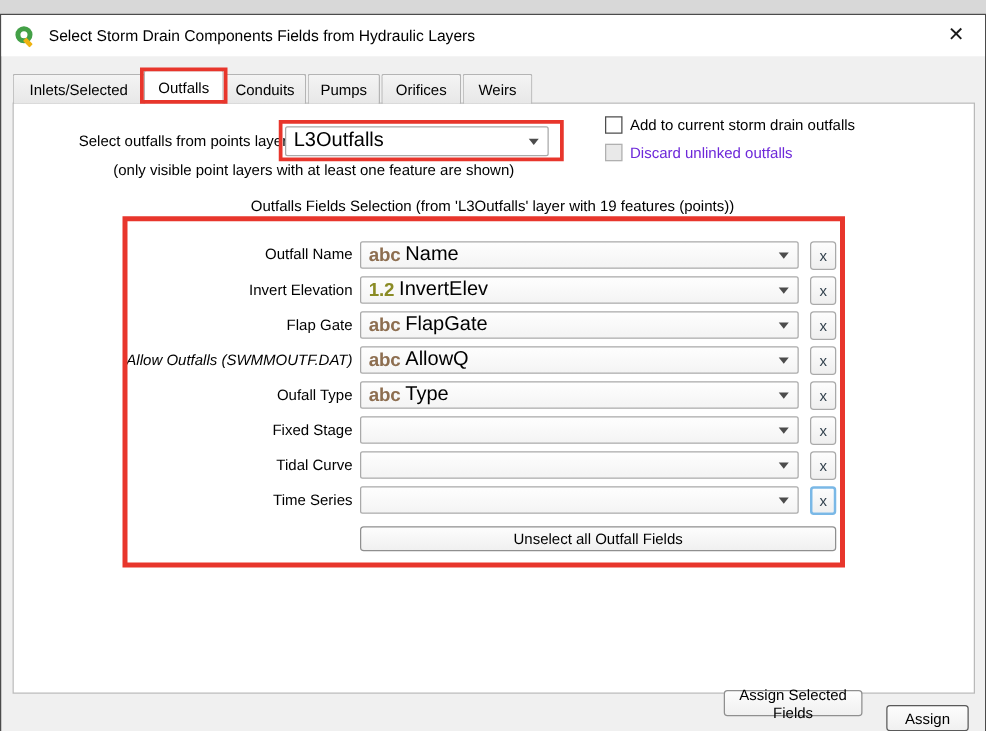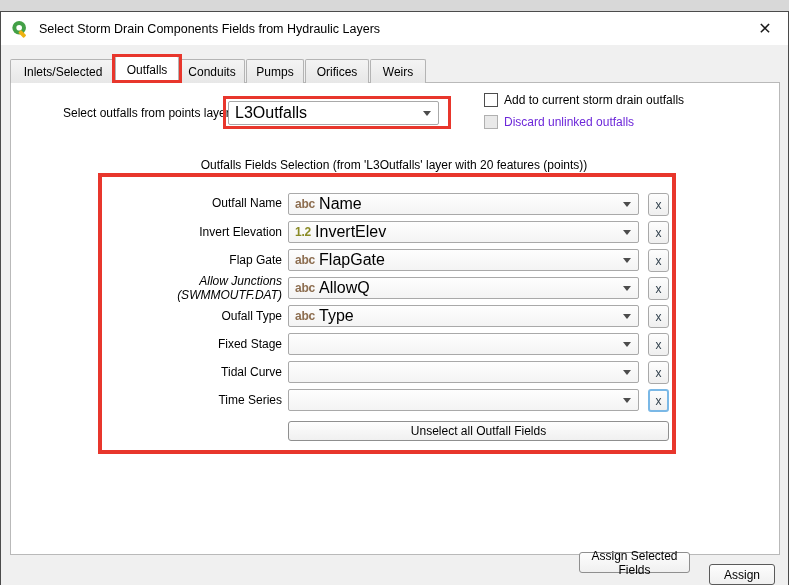--- a/index.html
+++ b/index.html
@@ -27,21 +27,21 @@
   .tab:nth-child(6){left:369px;width:56px;}
   
   .panel{position:absolute;left:9px;top:70px;width:770px;height:473px;box-sizing:border-box;background:#fff;border:1px solid #b9b9b9;z-index:1;}
   .abs{position:absolute;z-index:5;}
   .lbl{display:flex;align-items:center;}
   
   .combo{box-sizing:border-box;background:linear-gradient(#fefefe,#f4f4f4);border:1px solid #a9a9a9;border-radius:2px;
     display:flex;align-items:center;padding:0 18px 0 6px;position:relative;}
   .combo .arrow{position:absolute;right:7px;top:50%;margin-top:-2px;width:0;height:0;
     border-left:4px solid transparent;border-right:4px solid transparent;border-top:5px solid #4c4c4c;}
-  .type-icon{font-weight:bold;font-size:12px;letter-spacing:-0.2px;margin-right:4px;color:var(--icon-text);}
+  .type-icon{font-weight:bold;font-size:15px;letter-spacing:-0.2px;margin-right:4px;color:var(--icon-text);}
   .type-icon.num{color:var(--icon-num);}
   .combo .val{font-size:16px;}
   
   .frow-label{position:absolute;left:100px;width:181px;height:22px;display:flex;align-items:center;justify-content:flex-end;text-align:right;}
   .frow-label.italic{font-style:italic;}
   .frow-combo{position:absolute;left:287px;width:351px;height:22px;}
   .xbtn{position:absolute;left:647px;width:21px;height:23px;box-sizing:border-box;
     background:linear-gradient(#fdfdfd,#efefef);border:1px solid #a9a9a9;border-radius:3px;
     display:flex;align-items:center;justify-content:center;font-size:12px;color:#33424e;font-family:"Liberation Sans",sans-serif;padding:0;}
   .xbtn.focused{border:2px solid var(--focus-blue);}
@@ -81,27 +81,28 @@
       <div class="tab">Weirs</div>
     </div>
 
   <div class="panel"></div>
 
   <div class="abs lbl" style="left:62px;top:89px;height:24px;">Select outfalls from points layer</div>
   <div class="abs combo" style="left:227px;top:89px;width:211px;height:24px;background:#fff;">
     <span class="val">L3Outfalls</span>
     <i class="arrow"></i>
   </div>
+  <div class="abs" style="left:40px;top:117px;width:420px;text-align:center;">(only visible point layers with at least one feature are shown)</div>
 
   <div class="abs cbbox" style="left:483px;top:81px;"></div>
   <div class="abs lbl" style="left:503px;top:80px;height:16px;">Add to current storm drain outfalls</div>
   <div class="abs cbbox disabled" style="left:483px;top:103px;"></div>
   <div class="abs lbl cblabel disabled" style="left:503px;top:102px;height:16px;">Discard unlinked outfalls</div>
 
-  <div class="abs" style="left:110px;top:146px;width:566px;text-align:center;">Outfalls Fields Selection (from 'L3Outfalls' layer with 20 features (points))</div>
+  <div class="abs" style="left:110px;top:146px;width:566px;text-align:center;">Outfalls Fields Selection (from 'L3Outfalls' layer with 19 features (points))</div>
 
   <div id="rows">
       <div class="frow-label abs" style="top: 180px;">Outfall Name</div>
       <div class="frow-combo abs combo" style="top: 181px;">
         <span class="type-icon">abc</span>
         <span class="val">Name</span>
         <i class="arrow"></i>
       </div>
       <button class="xbtn abs" style="top: 181px;">x</button>
       <div class="frow-label abs" style="top: 209px;">Invert Elevation</div>
@@ -111,21 +112,21 @@
         <i class="arrow"></i>
       </div>
       <button class="xbtn abs" style="top: 209px;">x</button>
       <div class="frow-label abs" style="top: 237px;">Flap Gate</div>
       <div class="frow-combo abs combo" style="top: 237px;">
         <span class="type-icon">abc</span>
         <span class="val">FlapGate</span>
         <i class="arrow"></i>
       </div>
       <button class="xbtn abs" style="top: 237px;">x</button>
-      <div class="frow-label abs italic" style="top: 265px;">Allow Junctions (SWMMOUTF.DAT)</div>
+      <div class="frow-label abs italic" style="top: 265px;">Allow Outfalls (SWMMOUTF.DAT)</div>
       <div class="frow-combo abs combo" style="top: 265px;">
         <span class="type-icon">abc</span>
         <span class="val">AllowQ</span>
         <i class="arrow"></i>
       </div>
       <button class="xbtn abs" style="top: 265px;">x</button>
       <div class="frow-label abs" style="top: 293px;">Oufall Type</div>
       <div class="frow-combo abs combo" style="top: 293px;">
         <span class="type-icon">abc</span>
         <span class="val">Type</span>

